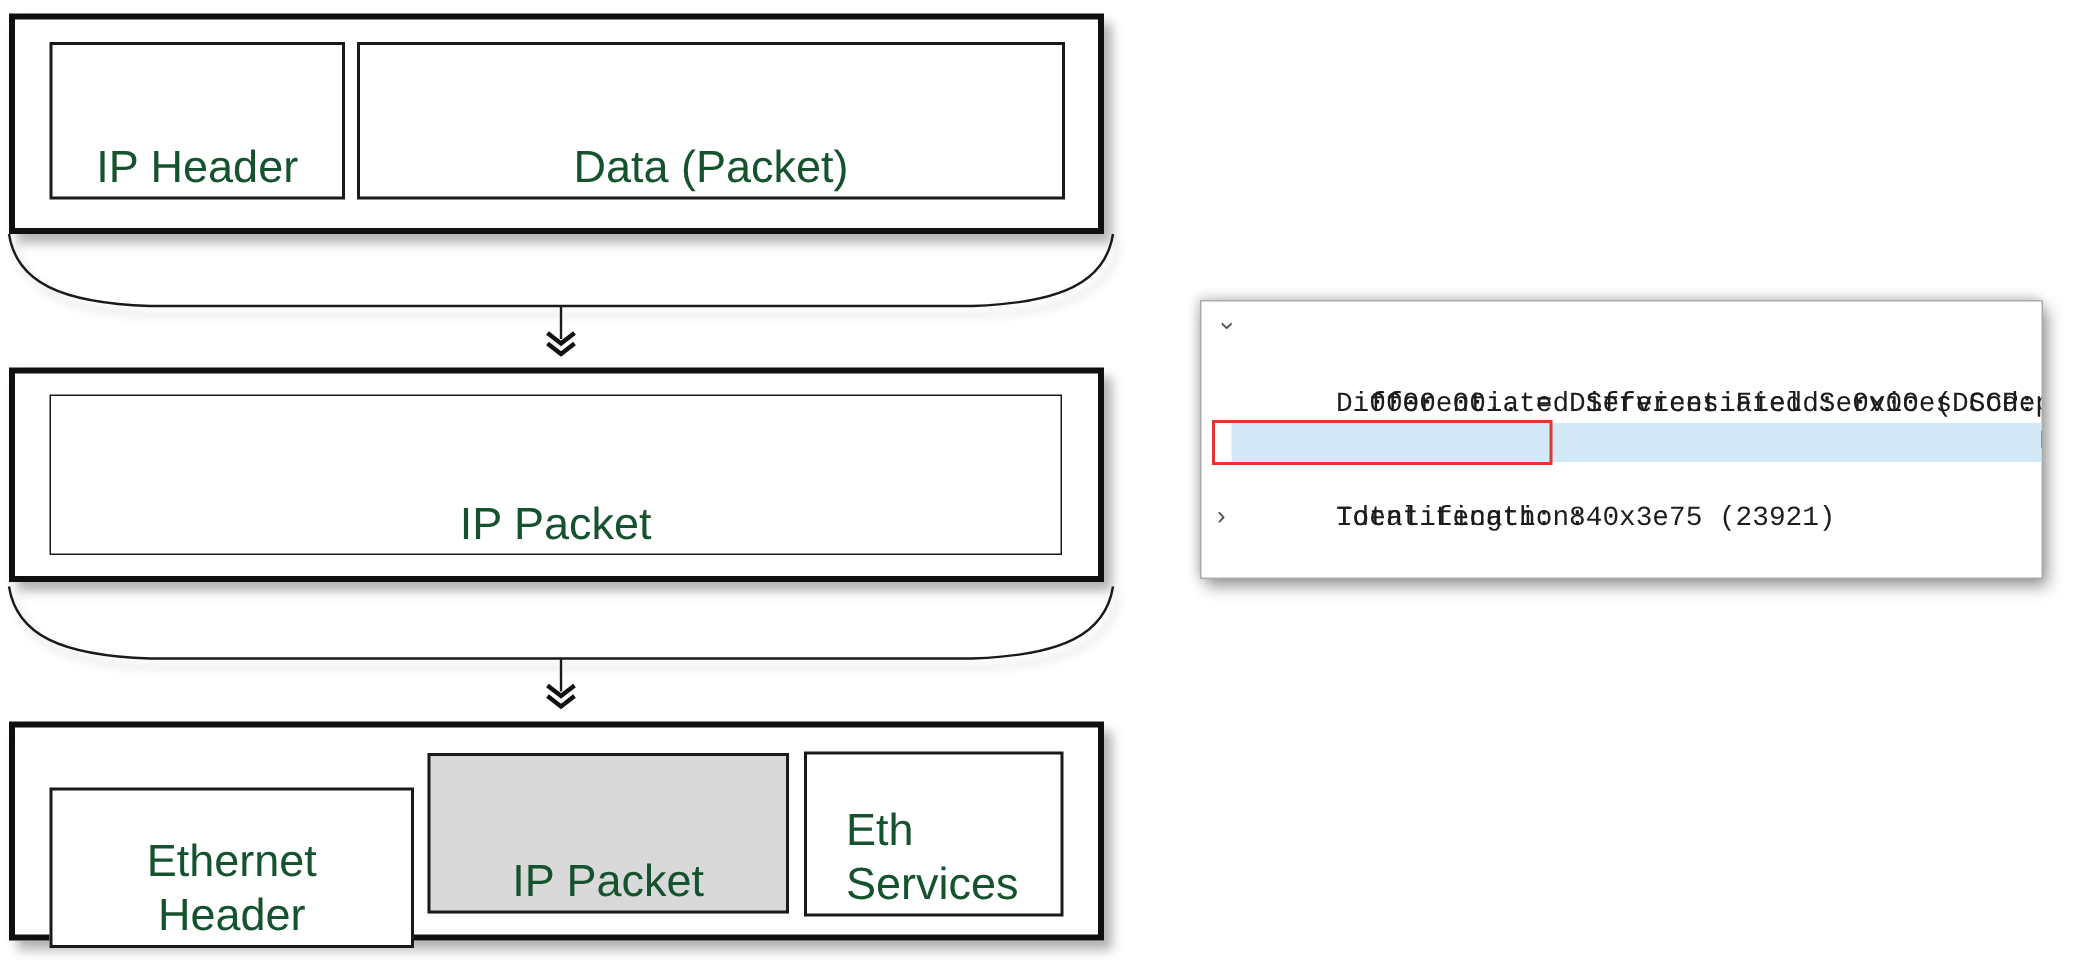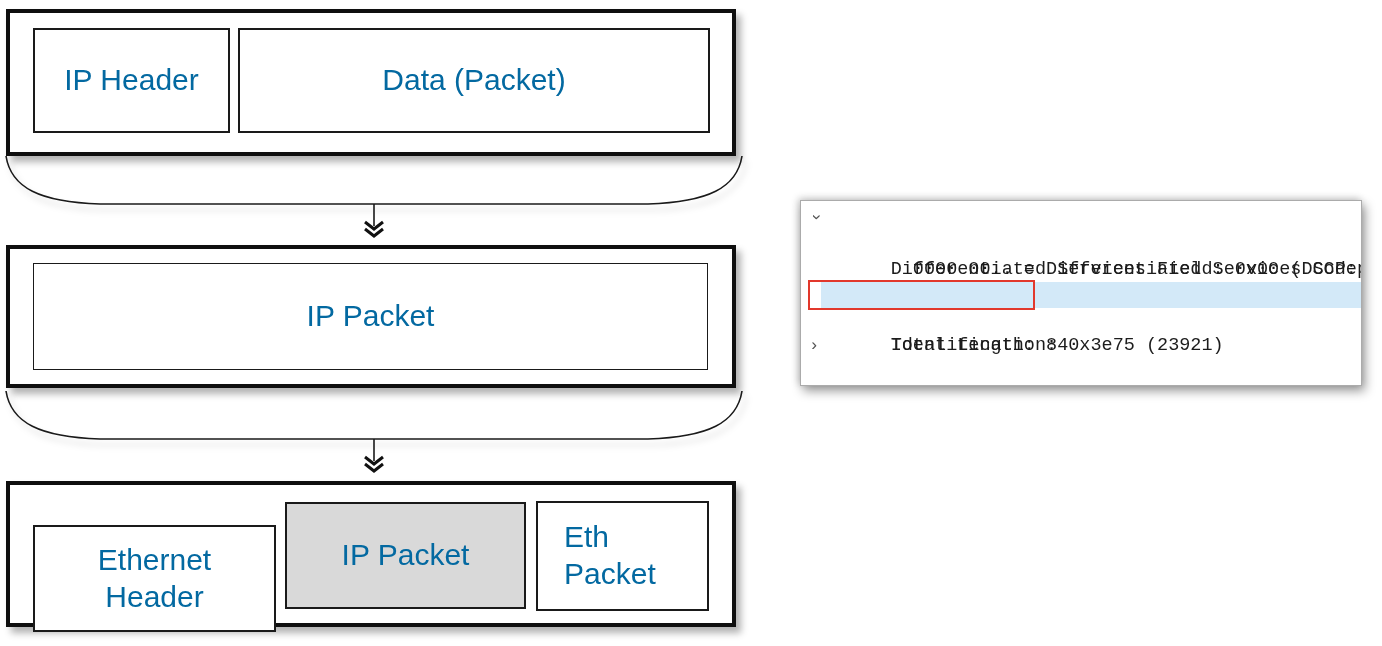--- a/index.html
+++ b/index.html
@@ -7,22 +7,22 @@
     position:relative;width:1382px;height:646px;background:#ffffff;overflow:hidden;
     font-family:"Liberation Sans", sans-serif;color:#111;
   }
   
   .group-box{
     position:absolute;background:#fff;border:4px solid #0f0f0f;box-sizing:border-box;
     box-shadow:5px 6px 7px rgba(0,0,0,.30);
   }
   .cell{
     position:absolute;background:#fff;border:2px solid #1a1a1a;box-sizing:border-box;
-    display:flex;align-items:center;justify-content:center;
-    font-size:30px;line-height:1.22;color:#0369a1;text-align:center;white-space:pre-line;
+    display:flex;align-items:flex-end;justify-content:center;
+    font-size:30px;line-height:1.22;color:#14532d;text-align:center;white-space:pre-line;
   }
   .cell.thin{border-width:1.5px;}
   .cell.shaded{background:var(--shaded-box-gray,#d9d9d9);}
   .cell.left-align{justify-content:flex-start;text-align:left;padding-left:26px;}
   
   .brace-svg{position:absolute;overflow:visible;}
   .brace-path{fill:none;stroke:#1a1a1a;stroke-width:1.6;filter:drop-shadow(4px 6px 3px rgba(0,0,0,.18));}
   .arrow-stem{fill:none;stroke:#1a1a1a;stroke-width:1.6;}
   .arrow-chevron{fill:none;stroke:#111;stroke-width:3;}
   
@@ -81,21 +81,21 @@
   <div class="group-box" style="left:6px;top:481px;width:730px;height:146px;"></div>
   <div class="cell" style="left:33px;top:502px;width:243px;height:107px;margin-top:23px;">
     <span>Ethernet
 Header</span>
   </div>
   <div class="cell shaded" style="left:285px;top:502px;width:241px;height:107px;">
     <span>IP Packet</span>
   </div>
   <div class="cell left-align" style="left:536px;top:501px;width:173px;height:110px;">
     <span>Eth
-Packet</span>
+Services</span>
   </div>
 
   <div class="pd-panel">
 
     <div class="pd-row">
       <span class="pd-expander expanded">›</span>
       <span>Differentiated Services Field: 0x00 (DSCP: CS0,</span>
     </div>
 
     <div class="pd-row">

